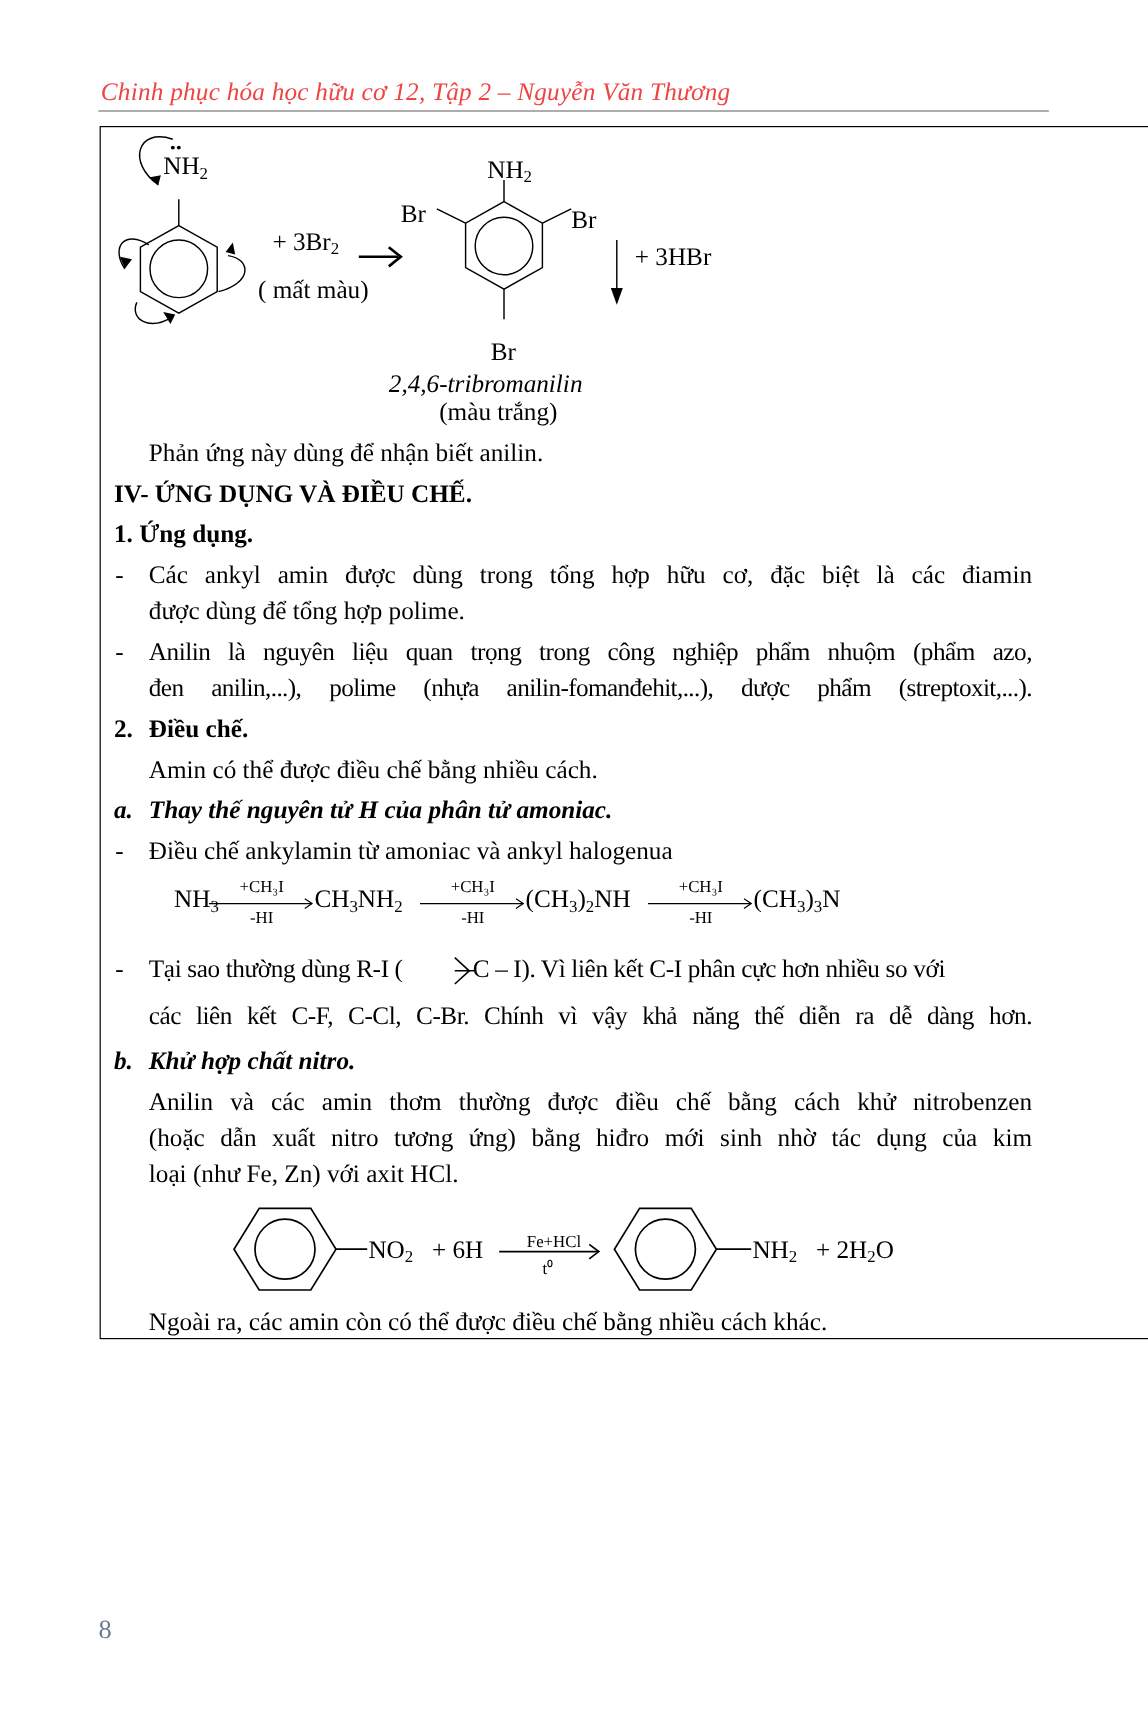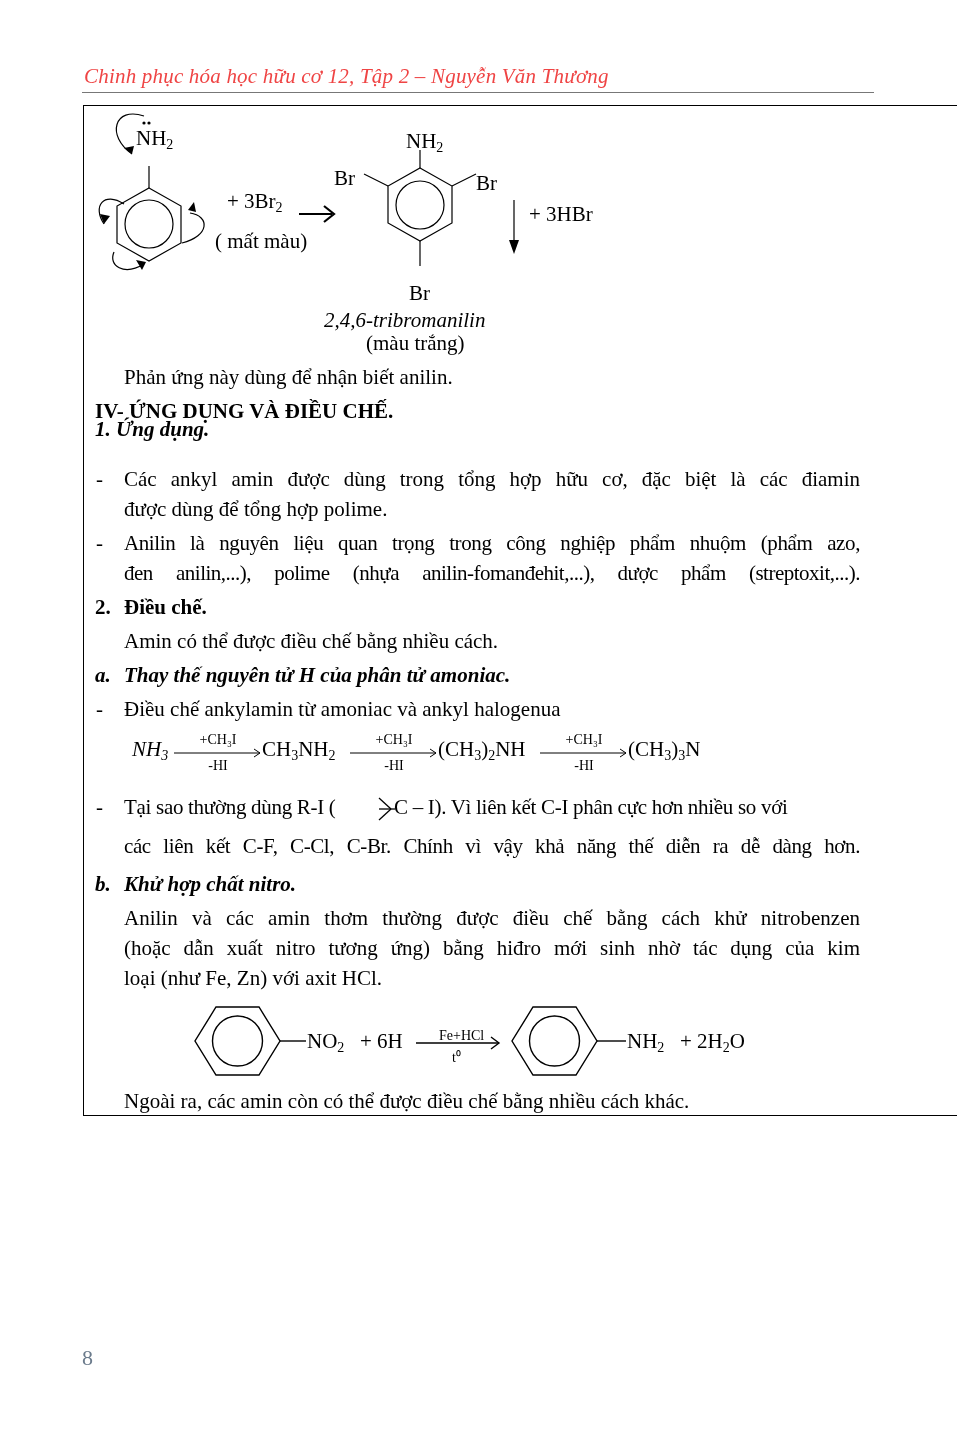--- a/index.html
+++ b/index.html
@@ -75,21 +75,21 @@
     <span class="abs t" style="left:250px;top:57px;">Br</span>
     <span class="abs t" style="left:392px;top:62px;">Br</span>
     <span class="abs t" style="left:325px;top:172px;">Br</span>
     <span class="abs t" style="left:445px;top:93px;">+  3HBr</span>
     <span class="abs t i" style="left:240px;top:199px;">2,4,6-tribromanilin</span>
     <span class="abs t" style="left:282px;top:222px;">(màu trắng)</span>
   </div>
 
   <span class="abs t" style="left:40px;top:256px;text-align:right;">Phản ứng này dùng để nhận biết anilin.</span>
   <span class="abs t b" style="left:11px;top:290px;">IV- ỨNG DỤNG VÀ ĐIỀU CHẾ.</span>
-  <span class="abs t b" style="left:11px;top:308px;font-style:italic;">1. Ứng dụng.</span>
+  <span class="abs t b" style="left:11px;top:324px;">1. Ứng dụng.</span>
 
   <div>
     <span class="abs t dash" style="top:358px;">-</span>
     <div class="para" style="top:358px;text-align-last:justify;">Các ankyl amin được dùng trong tổng hợp hữu cơ, đặc biệt là các điamin</div>
     <div class="para" style="top:388px;">được dùng để tổng hợp polime.</div>
   </div>
 
   <div>
     <span class="abs t dash" style="top:422px;">-</span>
     <div class="para" style="top:422px;text-align-last:justify;letter-spacing:-0.4px;">Anilin là nguyên liệu quan trọng trong công nghiệp phẩm nhuộm (phẩm azo,</div>
@@ -99,21 +99,21 @@
   <span class="abs t b" style="left:11px;top:486px;">2.</span>
   <span class="abs t b" style="left:40px;top:486px;">Điều chế.</span>
   <span class="abs t" style="left:40px;top:520px;">Amin có thể được điều chế bằng nhiều cách.</span>
   <span class="abs t b i" style="left:11px;top:554px;">a.</span>
   <span class="abs t b i" style="left:40px;top:554px;">Thay thế nguyên tử H của phân tử amoniac.</span>
 
   <span class="abs t dash" style="top:588px;">-</span>
   <span class="abs t" style="left:40px;top:588px;">Điều chế ankylamin từ amoniac và ankyl halogenua</span>
 
   <div class="abs" style="left:44px;top:626px;height:40px;width:600px;">
-    <span class="abs t" style="left:4px;top:2px;font-style:italic;"><span>NH</span><sub>3</sub></span>
+    <span class="abs t" style="left:17px;top:2px;"><span>NH</span><sub>3</sub></span>
     <div class="abs" style="left:46px;top:0;width:88px;">
       <div class="small-label" style="text-align:center;">+CH₃I</div>
       <svg width="88" height="10" style="display:block;">
           <line x1="0" y1="5" x2="86" y2="5" stroke="#000" stroke-width="1"></line>
           <polyline points="80,1 86,5 80,9" stroke="#000" fill="none" stroke-width="1"></polyline>
         </svg>
       <div class="small-label" style="text-align:center;">-HI</div>
     </div>
     <span class="abs t" style="left:134px;top:2px;"><span>CH</span><sub>3</sub><span>NH</span><sub>2</sub></span>
     <div class="abs" style="left:222px;top:0;width:88px;">

